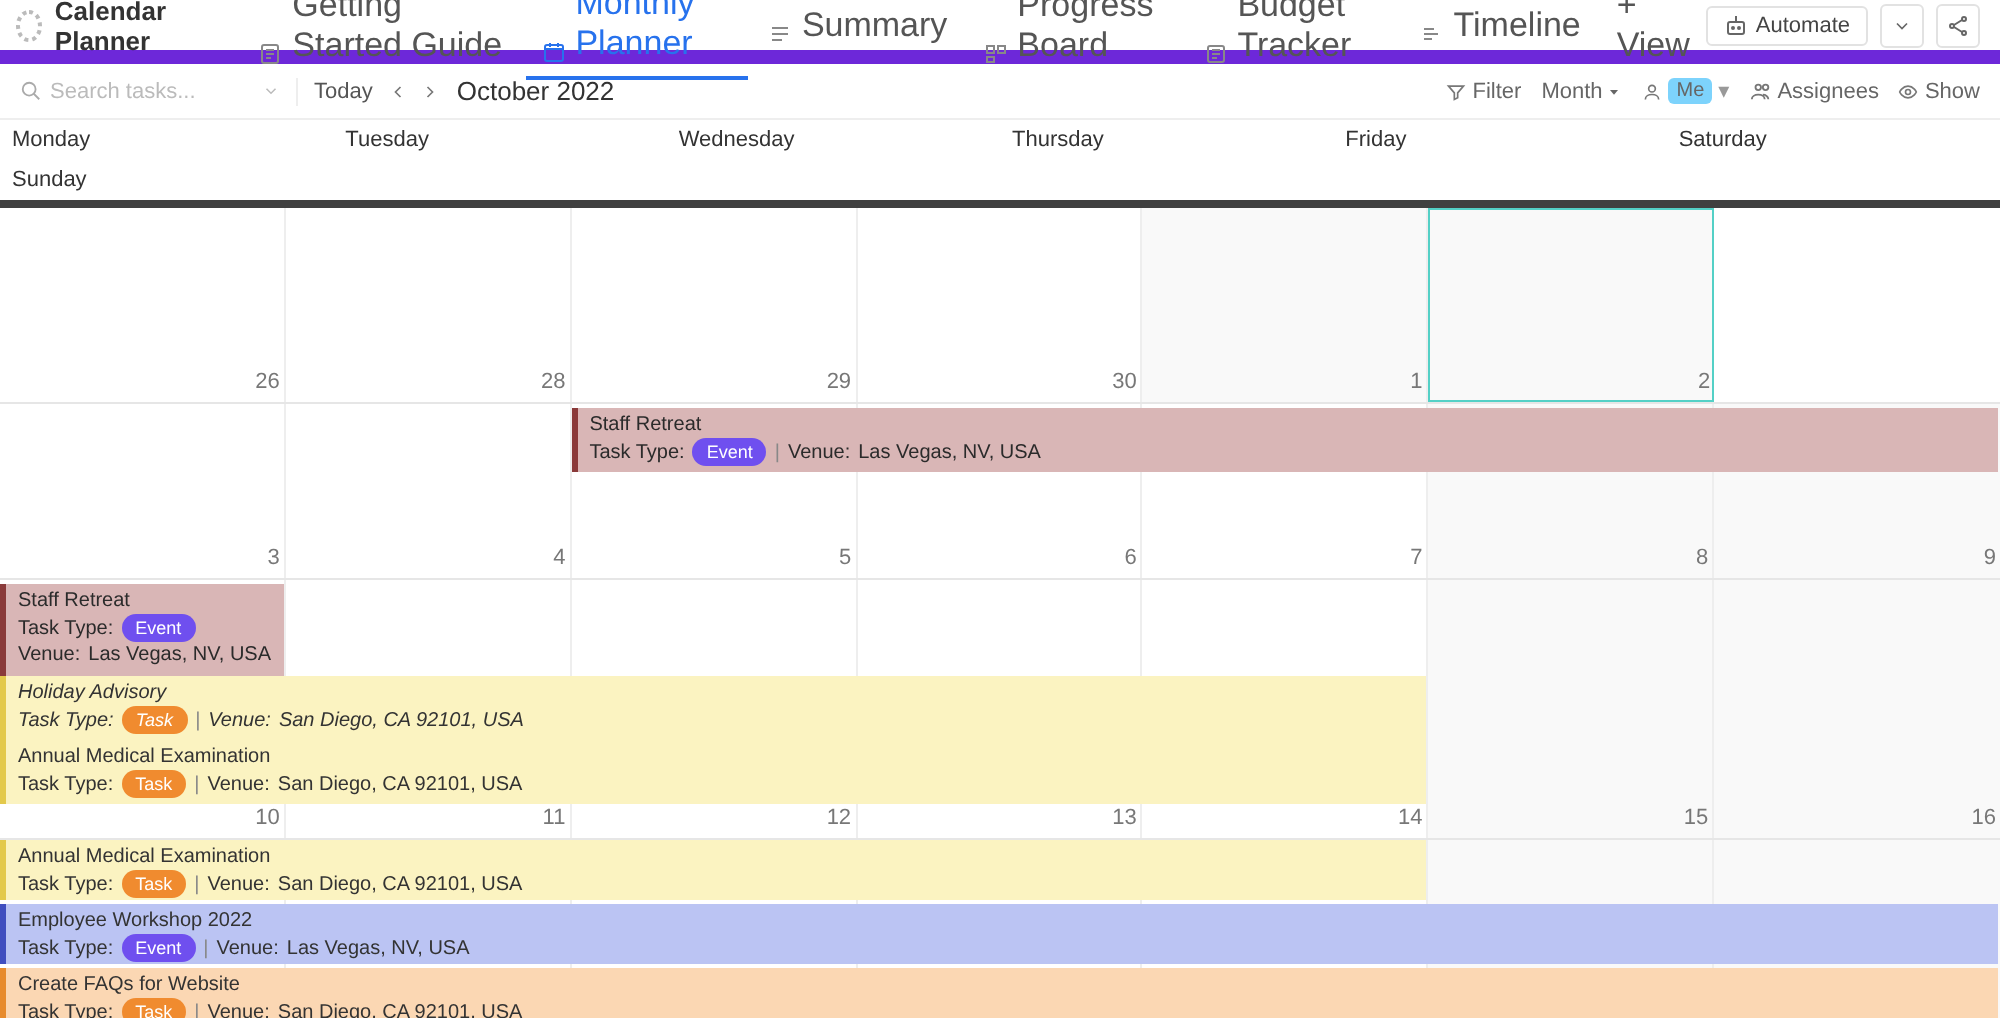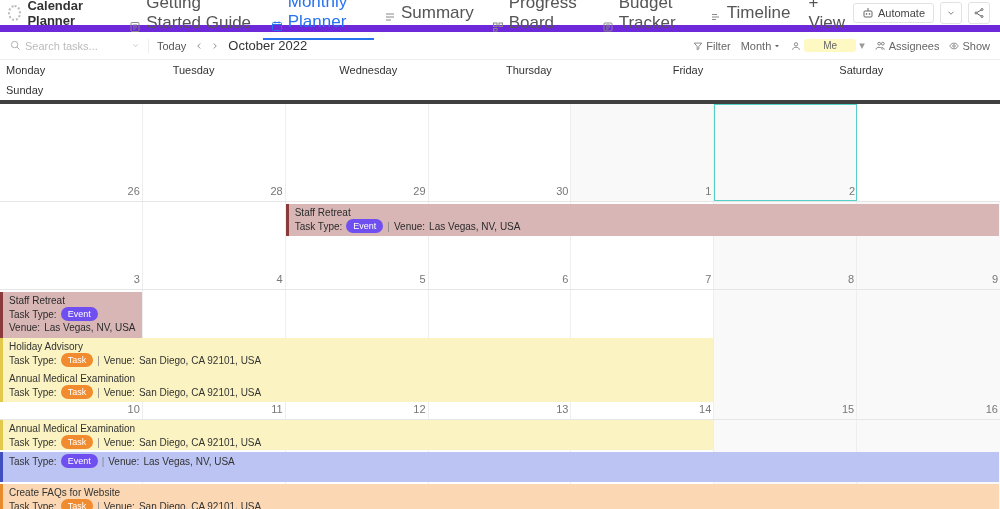--- a/index.html
+++ b/index.html
@@ -22,21 +22,21 @@
   
   .controls { display:flex; align-items:center; height:28px; padding:0 10px; border-bottom:1px solid #eee; font-size:11px; }
   .search { display:flex; align-items:center; gap:4px; color:#aaa; border:none; width:130px; }
   .search .chev { margin-left:auto; color:#bbb; }
   .controls .sep { width:1px; height:14px; background:#eee; margin:0 8px; }
   .today { color:#555; cursor:pointer; }
   .arrows { display:flex; gap:6px; margin:0 8px; color:#777; }
   .arrows span { cursor:pointer; }
   .monthlabel { font-size:13px; color:#333; }
   .rightctrls { display:flex; align-items:center; gap:10px; margin-left:auto; color:#666; }
-  .mepill { background:#fef9c3; border-radius:3px; padding:1px 19px; font-size:10px; }
+  .mepill { background:#7dd3fc; border-radius:3px; padding:1px 4px; font-size:10px; }
   
   
   .calwrap { display:flex; flex-direction:column; height:calc(100% - 60px); }
   .dayheads { display:grid; grid-template-columns:repeat(6,1fr); border-bottom:4px solid #404040; }
   .dayheads div { padding:4px 6px; font-size:11px; color:#333; }
   .weeks { display:flex; flex-direction:column; }
   .week { position:relative; border-bottom:1px solid #e6e6e6; }
   .cells { display:grid; grid-template-columns:repeat(7,1fr); width:100%; }
   .cell { border-right:1px solid #eee; position:relative; height:100%; }
   .cell:last-child { border-right:none; }
@@ -327,21 +327,21 @@
             <span class="t">Staff Retreat</span>
             <div class="meta">
               <span>Task Type:</span> 
               <span class="chip event">Event</span>
             </div>
             <div class="meta">
               <span>Venue:</span> 
               <span>Las Vegas, NV, USA</span>
             </div>
           </div>
-          <div class="ev yellow" style="left: 0px; width: 713.286px; top: 48px; height: 32px;">
+          <div class="ev yellow" style="left: 0px; width: 713.286px; top: 48px; height: 32px; font-style: italic;">
             <span class="t">Holiday Advisory</span>
             <div class="meta">
               <span>Task Type:</span> 
               <span class="chip task">Task</span> 
               <span class="metadiv">|</span> 
               <span>Venue:</span> 
               <span>San Diego, CA 92101, USA</span>
             </div>
           </div>
           <div class="ev yellow" style="left: 0px; width: 713.286px; top: 80px; height: 32px;">
@@ -371,20 +371,21 @@
             <span class="t">Annual Medical Examination</span>
             <div class="meta">
               <span>Task Type:</span> 
               <span class="chip task">Task</span> 
               <span class="metadiv">|</span> 
               <span>Venue:</span> 
               <span>San Diego, CA 92101, USA</span>
             </div>
           </div>
           <div class="ev blue" style="left: 0px; width: 999px; top: 32px; height: 30px;">
+            <span class="t">Employee Workshop 2022</span>
             <div class="meta">
               <span>Task Type:</span> 
               <span class="chip event">Event</span> 
               <span class="metadiv">|</span> 
               <span>Venue:</span> 
               <span>Las Vegas, NV, USA</span>
             </div>
           </div>
           <div class="ev orange" style="left: 0px; width: 999px; top: 64px; height: 29px;">
             <span class="t">Create FAQs for Website</span>

